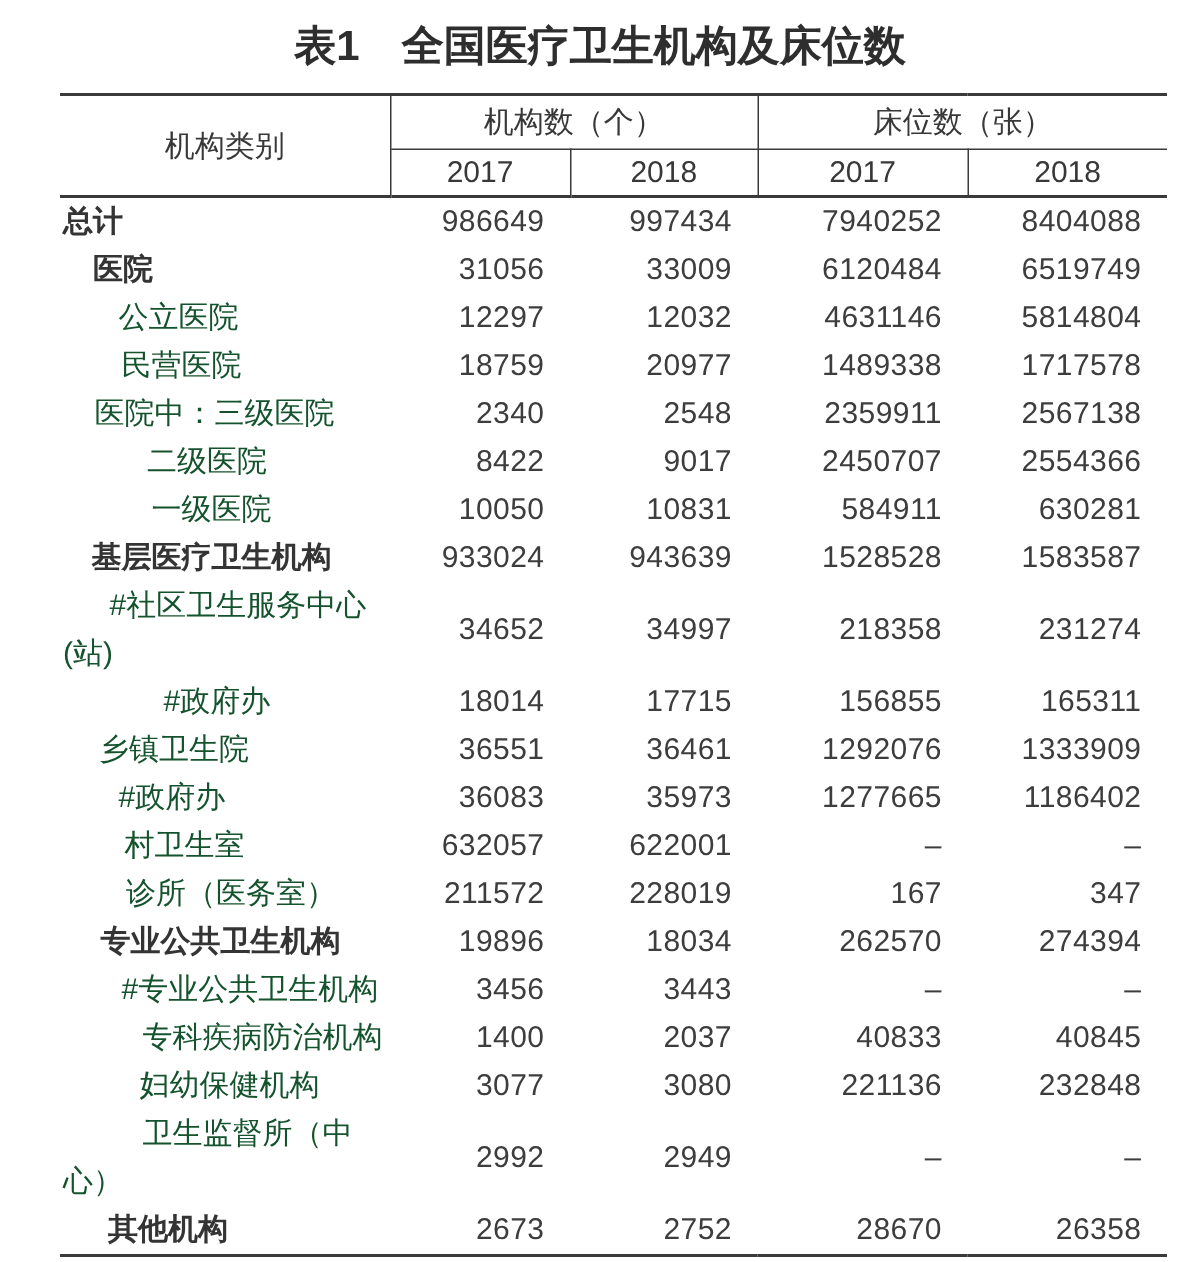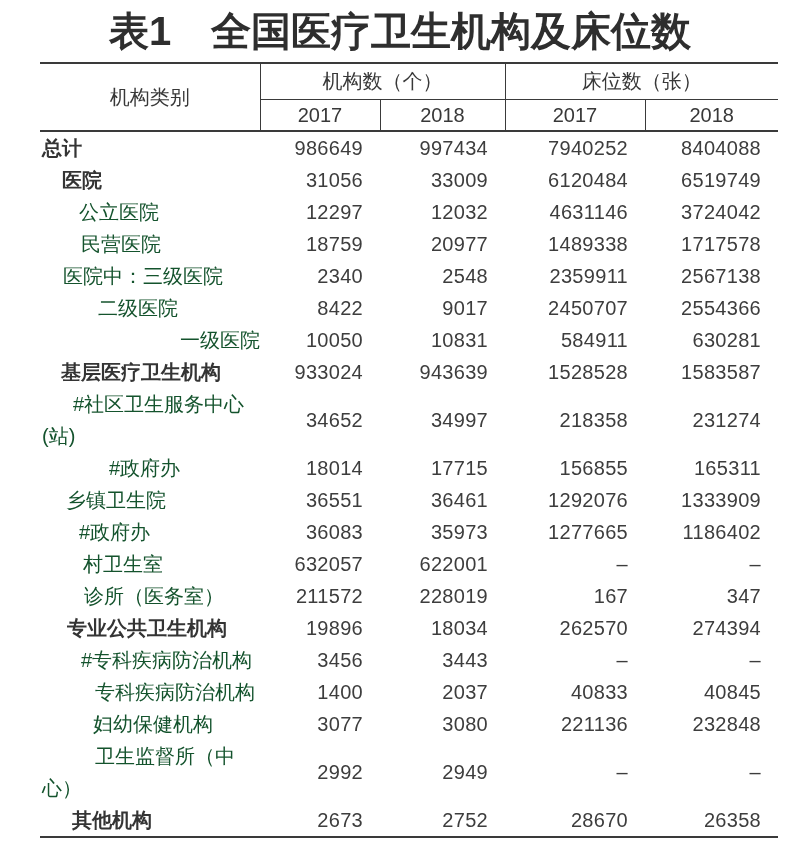--- a/index.html
+++ b/index.html
@@ -11,21 +11,21 @@
     width: 800px;
     height: 841px;
     font-family: "Liberation Sans", "DejaVu Sans", sans-serif;
     color: #383838;
     overflow: hidden;
   }
   .page-title {
     height: 62px;
     line-height: 62px;
     text-align: center;
-    font-size: 40px;
+    font-size: 28px;
     font-weight: 700;
     color: #2e2e2e;
     white-space: nowrap;
   }
   table.stat-table {
     border-collapse: collapse;
     table-layout: fixed;
     width: 738px;
     margin-left: 40px;
     border-top: 2px solid #3a3a3a;
@@ -116,21 +116,21 @@
           <td class="row-value">31056</td>
           <td class="row-value">33009</td>
           <td class="row-value">6120484</td>
           <td class="row-value">6519749</td>
         </tr>
         <tr>
           <td class="row-label" style="text-indent: 37px;">公立医院</td>
           <td class="row-value">12297</td>
           <td class="row-value">12032</td>
           <td class="row-value">4631146</td>
-          <td class="row-value">3724042</td>
+          <td class="row-value">5814804</td>
         </tr>
         <tr>
           <td class="row-label" style="text-indent: 39px; margin-top: 40px;">民营医院</td>
           <td class="row-value">18759</td>
           <td class="row-value">20977</td>
           <td class="row-value">1489338</td>
           <td class="row-value">1717578</td>
         </tr>
         <tr>
           <td class="row-label" style="text-indent: 21px;">医院中：三级医院</td>
@@ -140,21 +140,21 @@
           <td class="row-value">2567138</td>
         </tr>
         <tr>
           <td class="row-label" style="text-indent: 56px;">二级医院</td>
           <td class="row-value">8422</td>
           <td class="row-value">9017</td>
           <td class="row-value">2450707</td>
           <td class="row-value">2554366</td>
         </tr>
         <tr>
-          <td class="row-label" style="text-indent: 59px; text-align: right;">一级医院</td>
+          <td class="row-label" style="text-indent: 59px;">一级医院</td>
           <td class="row-value">10050</td>
           <td class="row-value">10831</td>
           <td class="row-value">584911</td>
           <td class="row-value">630281</td>
         </tr>
         <tr class="bold">
           <td class="row-label" style="text-indent: 19px;">基层医疗卫生机构</td>
           <td class="row-value">933024</td>
           <td class="row-value">943639</td>
           <td class="row-value">1528528</td>
@@ -204,21 +204,21 @@
           <td class="row-value">347</td>
         </tr>
         <tr class="bold">
           <td class="row-label" style="text-indent: 25px;">专业公共卫生机构</td>
           <td class="row-value">19896</td>
           <td class="row-value">18034</td>
           <td class="row-value">262570</td>
           <td class="row-value">274394</td>
         </tr>
         <tr>
-          <td class="row-label" style="text-indent: 39px;">#专科疾病防治机构</td>
+          <td class="row-label" style="text-indent: 39px;">#专业公共卫生机构</td>
           <td class="row-value">3456</td>
           <td class="row-value">3443</td>
           <td class="row-value">–</td>
           <td class="row-value">–</td>
         </tr>
         <tr>
           <td class="row-label" style="text-indent: 53px;">专科疾病防治机构</td>
           <td class="row-value">1400</td>
           <td class="row-value">2037</td>
           <td class="row-value">40833</td>

